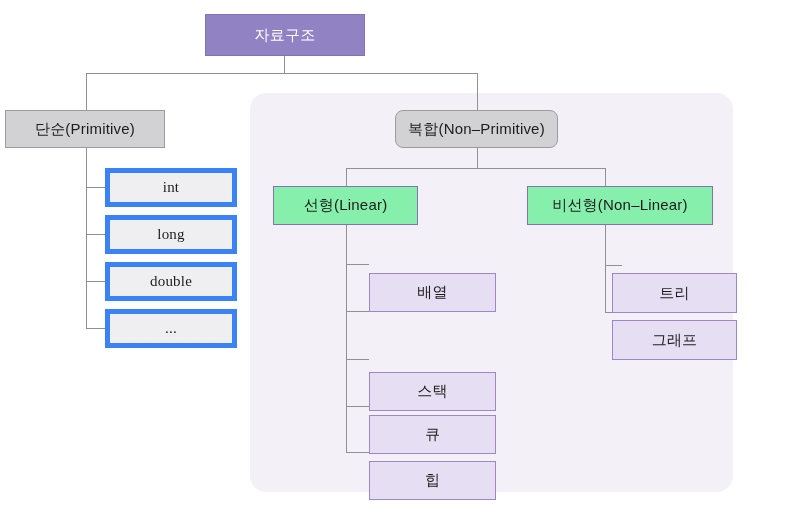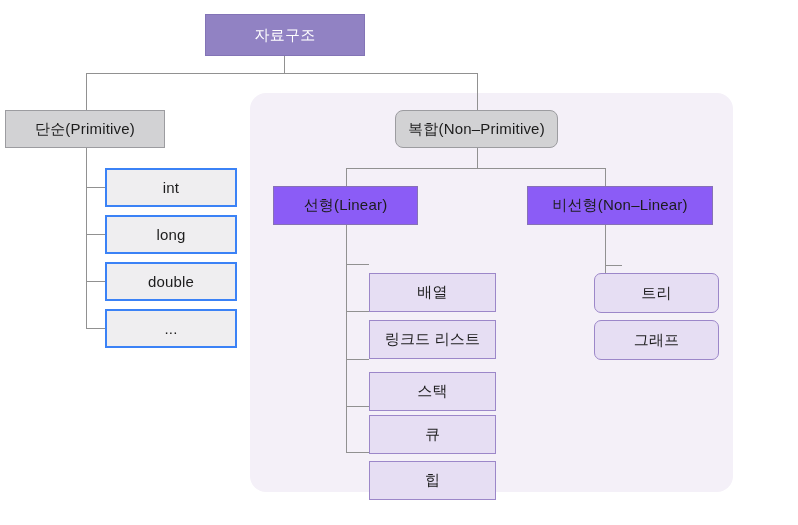--- a/index.html
+++ b/index.html
@@ -15,28 +15,28 @@
     position:absolute;display:flex;align-items:center;justify-content:center;
     font-size:15px;color:#1c1c1c;box-sizing:border-box;letter-spacing:0.2px;
   }
   .root{
     left:205px;top:14px;width:160px;height:42px;
     background:#9182c3;border:1px solid #8374b6;color:#ffffff;
   }
   .gray{background:#d2d2d4;border:1.5px solid #9c9ca0;}
   .n-primitive-parent{left:5px;top:110px;width:160px;height:38px;}
   .n-nonprimitive-parent{left:395px;top:110px;width:163px;height:38px;border-radius:8px;}
-  .lightgray{background:#efeef0;border:2px solid #3b82f6;}
+  .lightgray{background:#efeef0;border:5px solid #3b82f6;font-family:Liberation Serif, serif;}
   .pchild{left:105px;width:132px;height:39px;}
-  .midpurple{background:#8b5cf6;border:1.5px solid #8671b5;}
+  .midpurple{background:#86efac;border:1.5px solid #8671b5;}
   .n-linear{left:273px;top:186px;width:145px;height:39px;}
   .n-nonlinear{left:527px;top:186px;width:186px;height:39px;}
   .lightpurple{background:#e6def3;border:1.5px solid #9c87c9;margin-top:28px;}
   .lchild{left:369px;width:127px;height:39px;}
-  .nchild{left:594px;width:125px;height:40px;border-radius:7px;}
+  .nchild{left:612px;width:125px;height:40px;}
   .line{position:absolute;background:#919191;}
   .v{width:1px;}
   .h{height:1px;}
 </style>
 </head>
 <body>
 
 <div id="canvas">
 
   <div class="panel"></div>
@@ -76,21 +76,20 @@
   <div class="node lightgray pchild" style="top:215px;">long</div>
   <div class="node lightgray pchild" style="top:262px;">double</div>
   <div class="node lightgray pchild" style="top:309px;">...</div>
 
   <div class="node gray n-nonprimitive-parent">복합(Non–Primitive)</div>
 
   <div class="node midpurple n-linear">선형(Linear)</div>
   <div class="node midpurple n-nonlinear">비선형(Non–Linear)</div>
 
   <div class="node lightpurple lchild" style="top:245px;">배열</div>
-  <div class="node lightpurple lchild" style="top:292px;">링크드 리스트</div>
   <div class="node lightpurple lchild" style="top:344px;">스택</div>
   <div class="node lightpurple lchild" style="top:387px;">큐</div>
   <div class="node lightpurple lchild" style="top:433px;">힙</div>
 
   <div class="node lightpurple nchild" style="top:245px;">트리</div>
   <div class="node lightpurple nchild" style="top:292px;">그래프</div>
 
 </div>
 
 </body></html>

